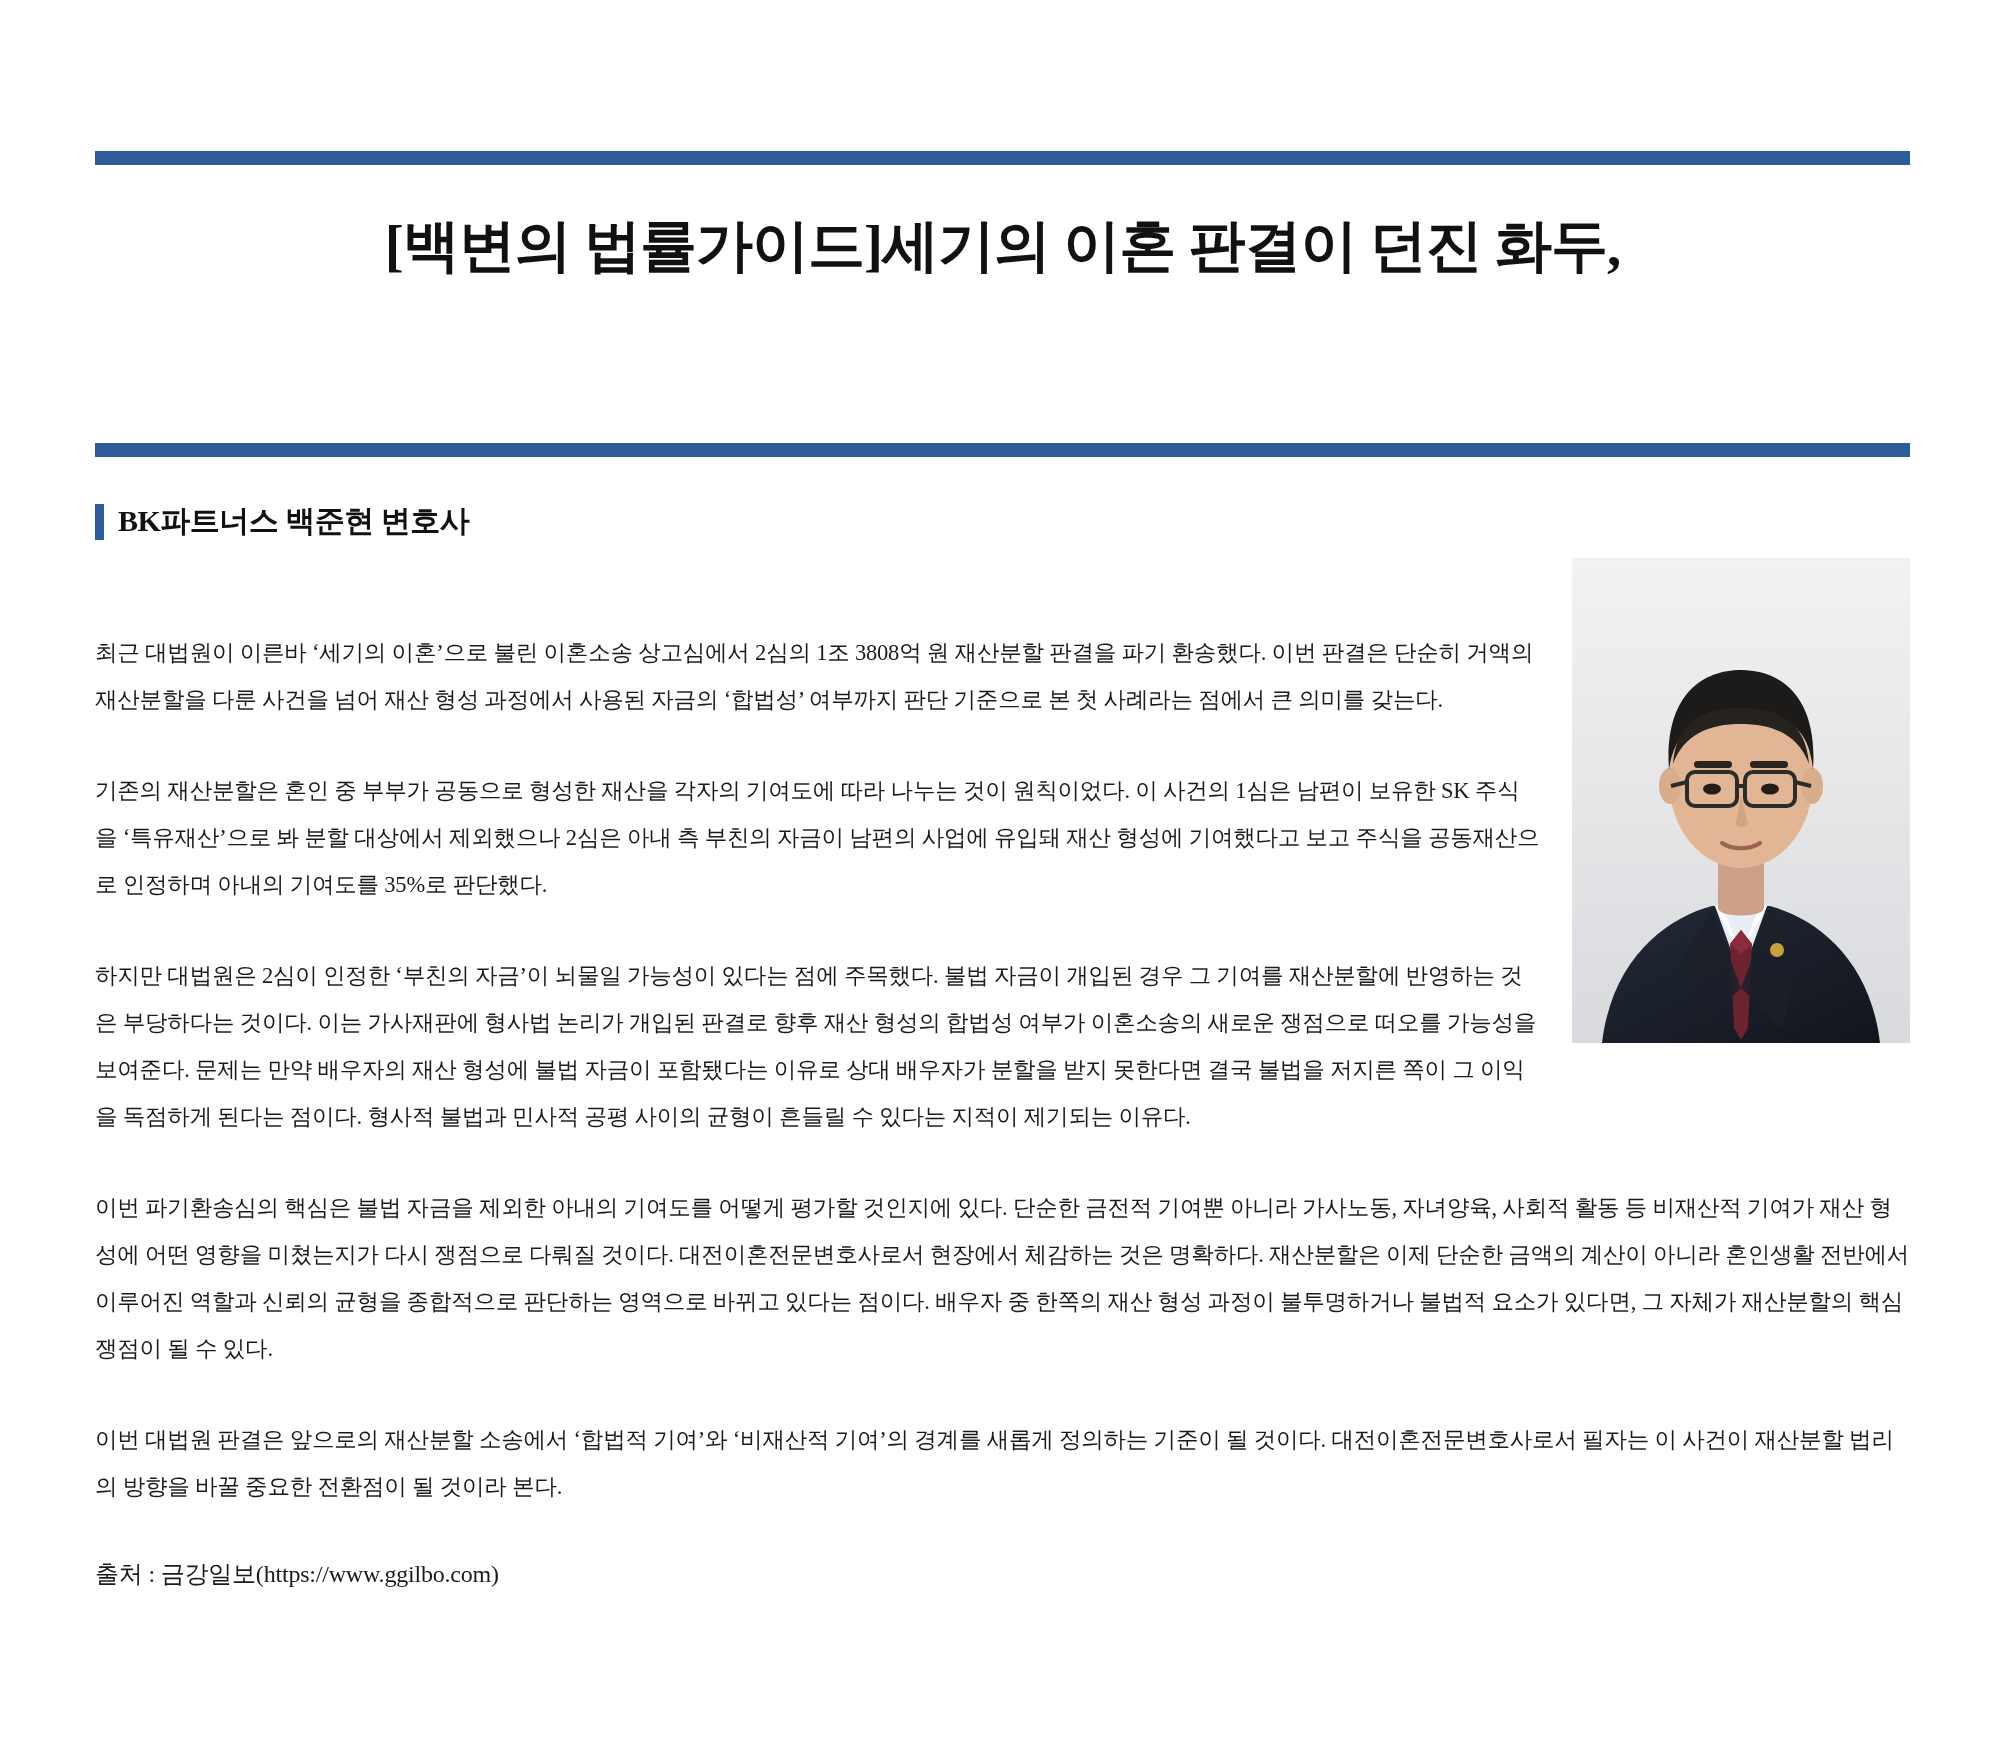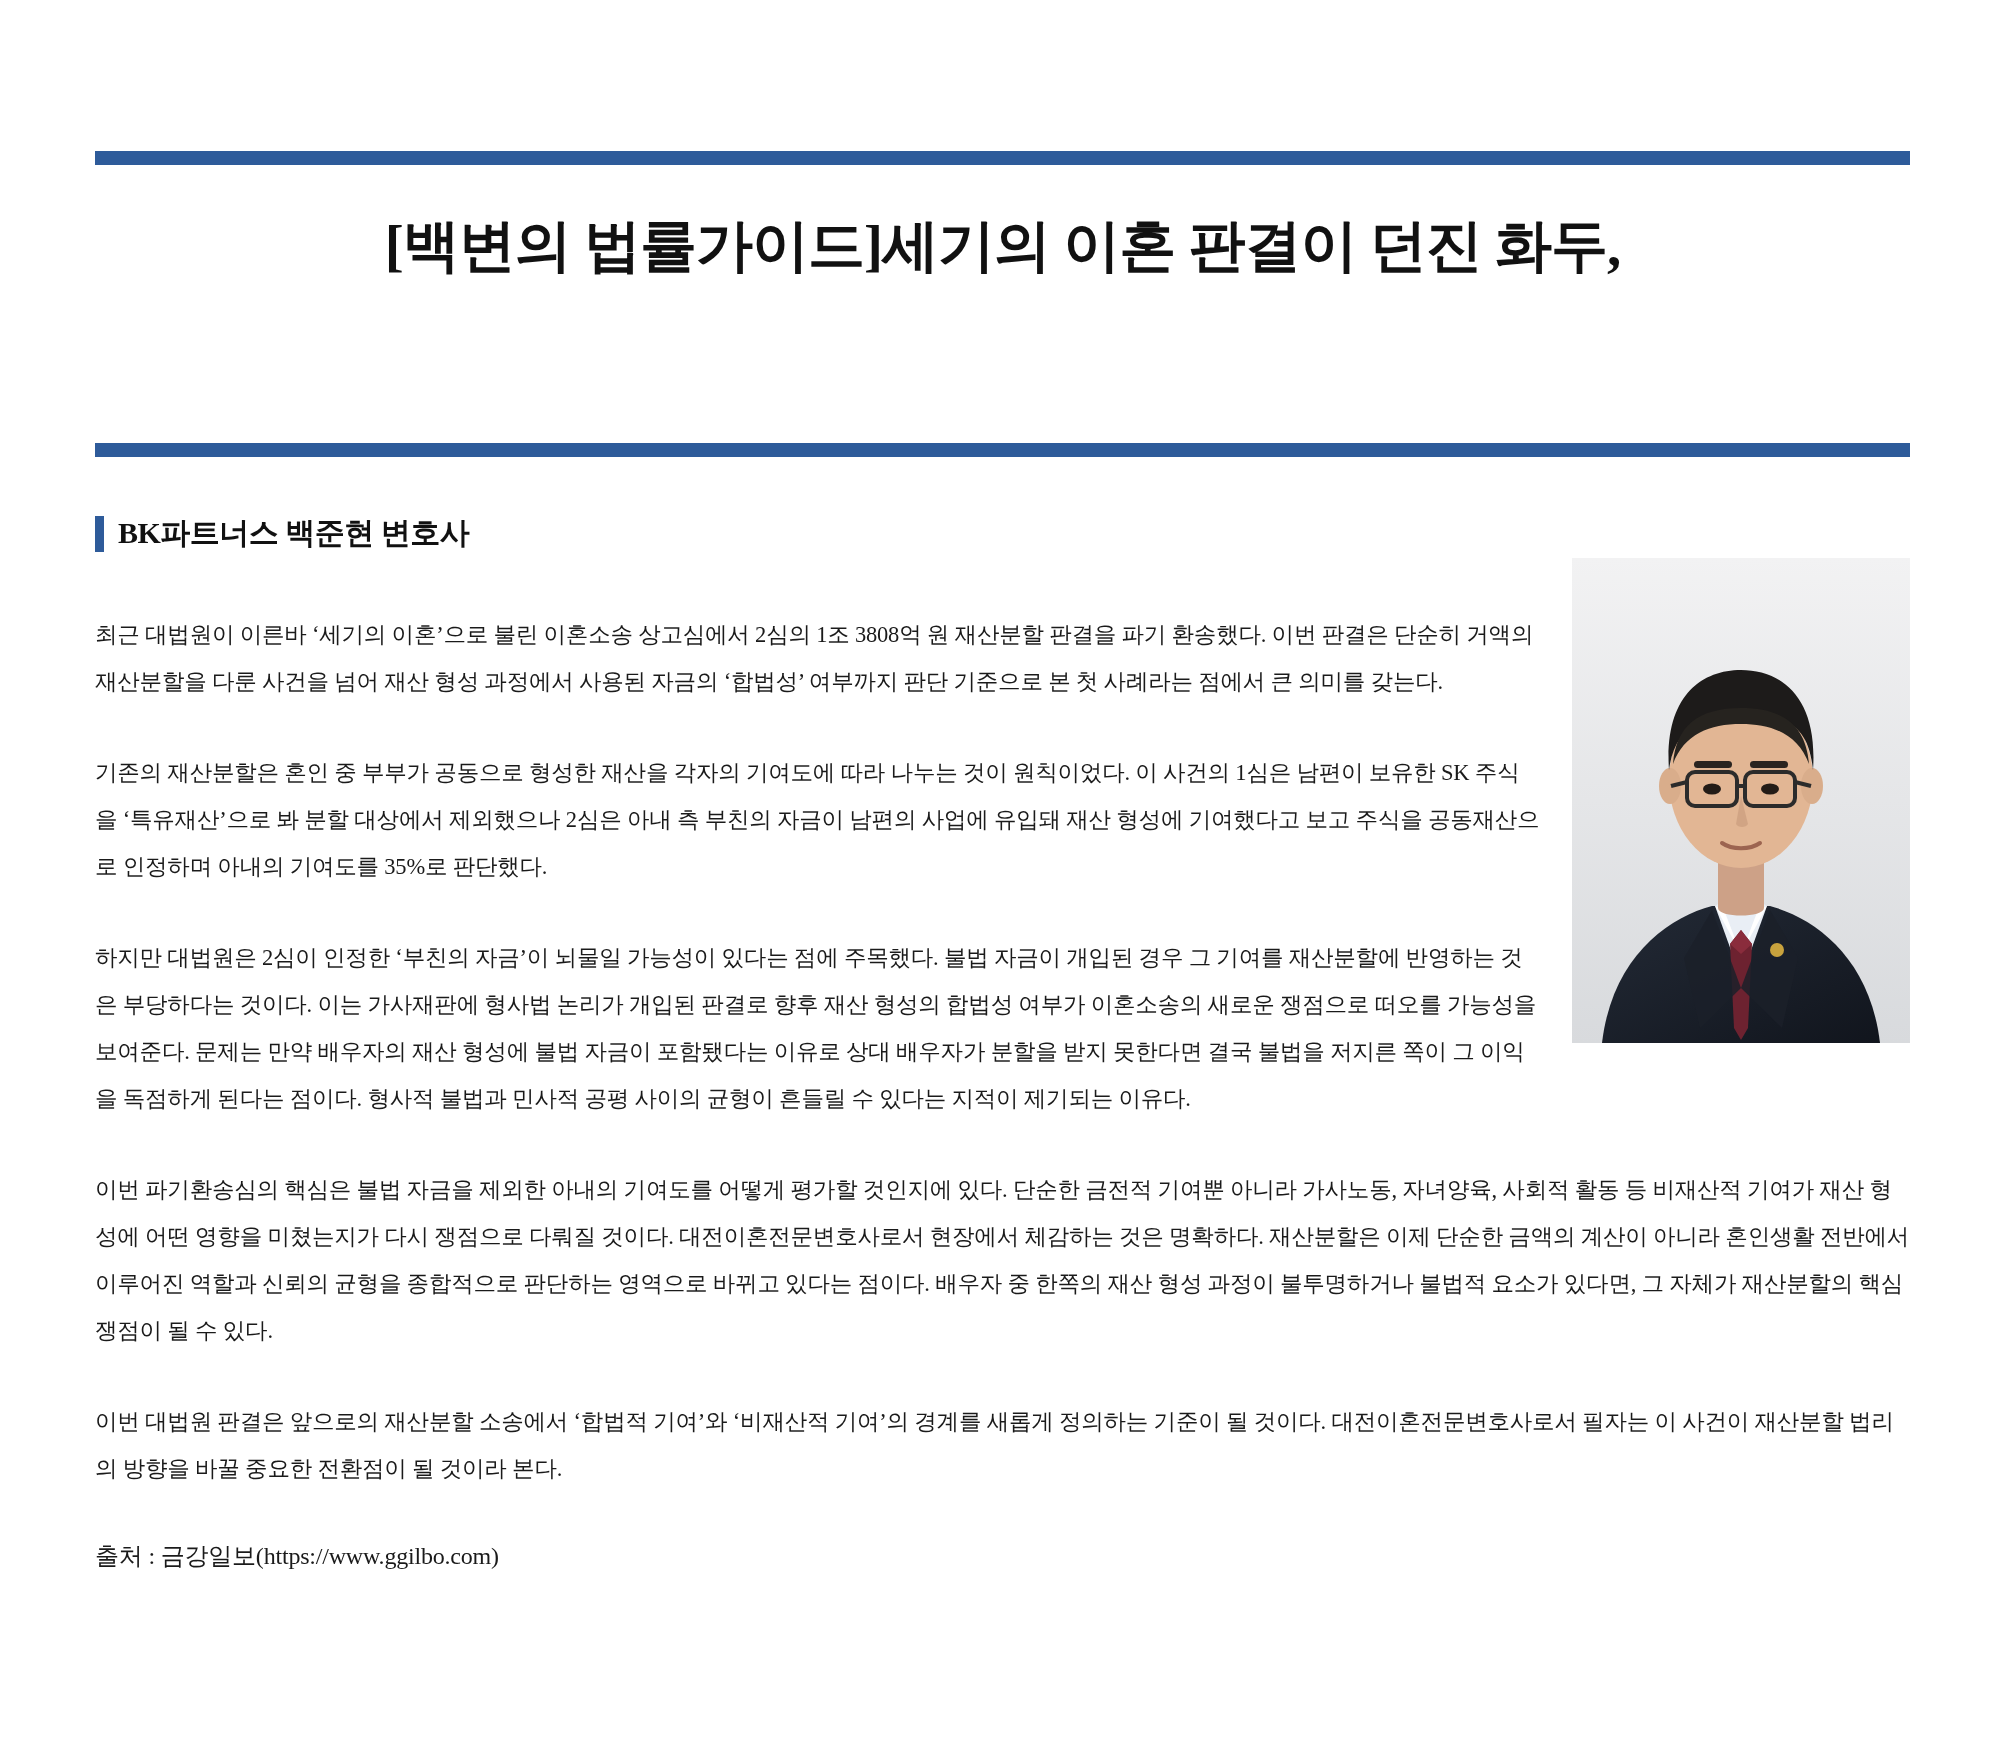--- a/index.html
+++ b/index.html
@@ -55,21 +55,21 @@
     font-size: 57px;
     line-height: 1.35;
     letter-spacing: -1px;
     color: #111111;
   }
 
   
   .byline {
     position: absolute;
     left: 95px;
-    top: 480px;
+    top: 468px;
     display: flex;
     align-items: center;
   }
   .byline-bar {
     width: 9px;
     height: 36px;
     background: #2e5b9a;
     margin-right: 14px;
   }
   .byline-text {
@@ -91,21 +91,21 @@
     background: #e9eaec;
   }
   .portrait svg {
     display: block;
   }
 
   
   .body-col {
     position: absolute;
     left: 95px;
-    top: 578px;
+    top: 596px;
     width: 1815px;
   }
   p.para {
     margin: 0 0 44px 0;
     font-family: "Liberation Serif", serif;
     font-size: 22.5px;
     line-height: 47px;
     color: #1a1a1a;
     letter-spacing: -0.2px;
     text-align: left;

